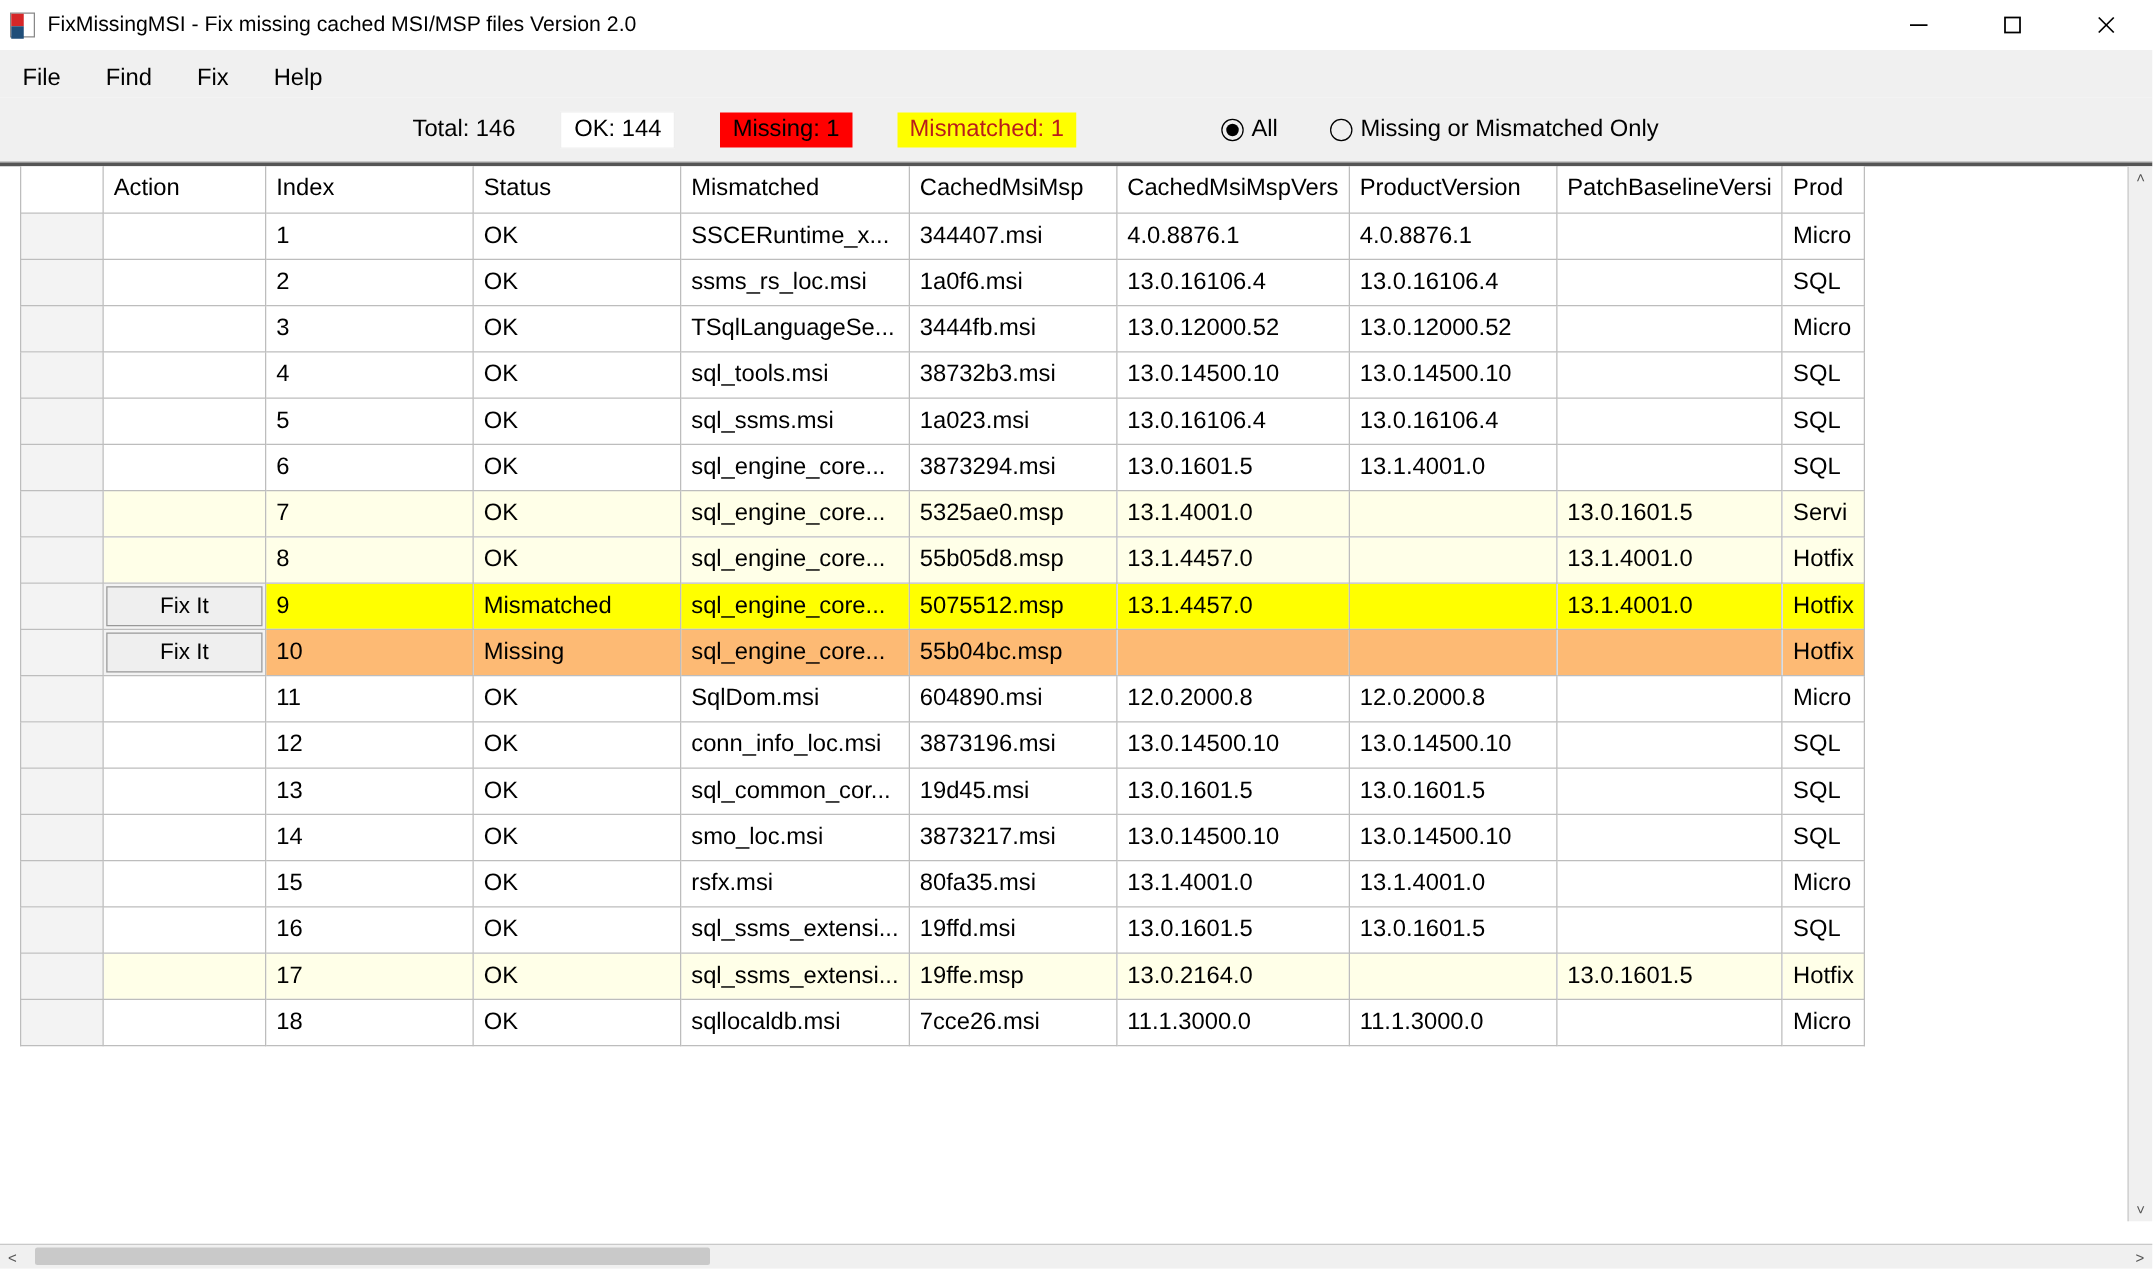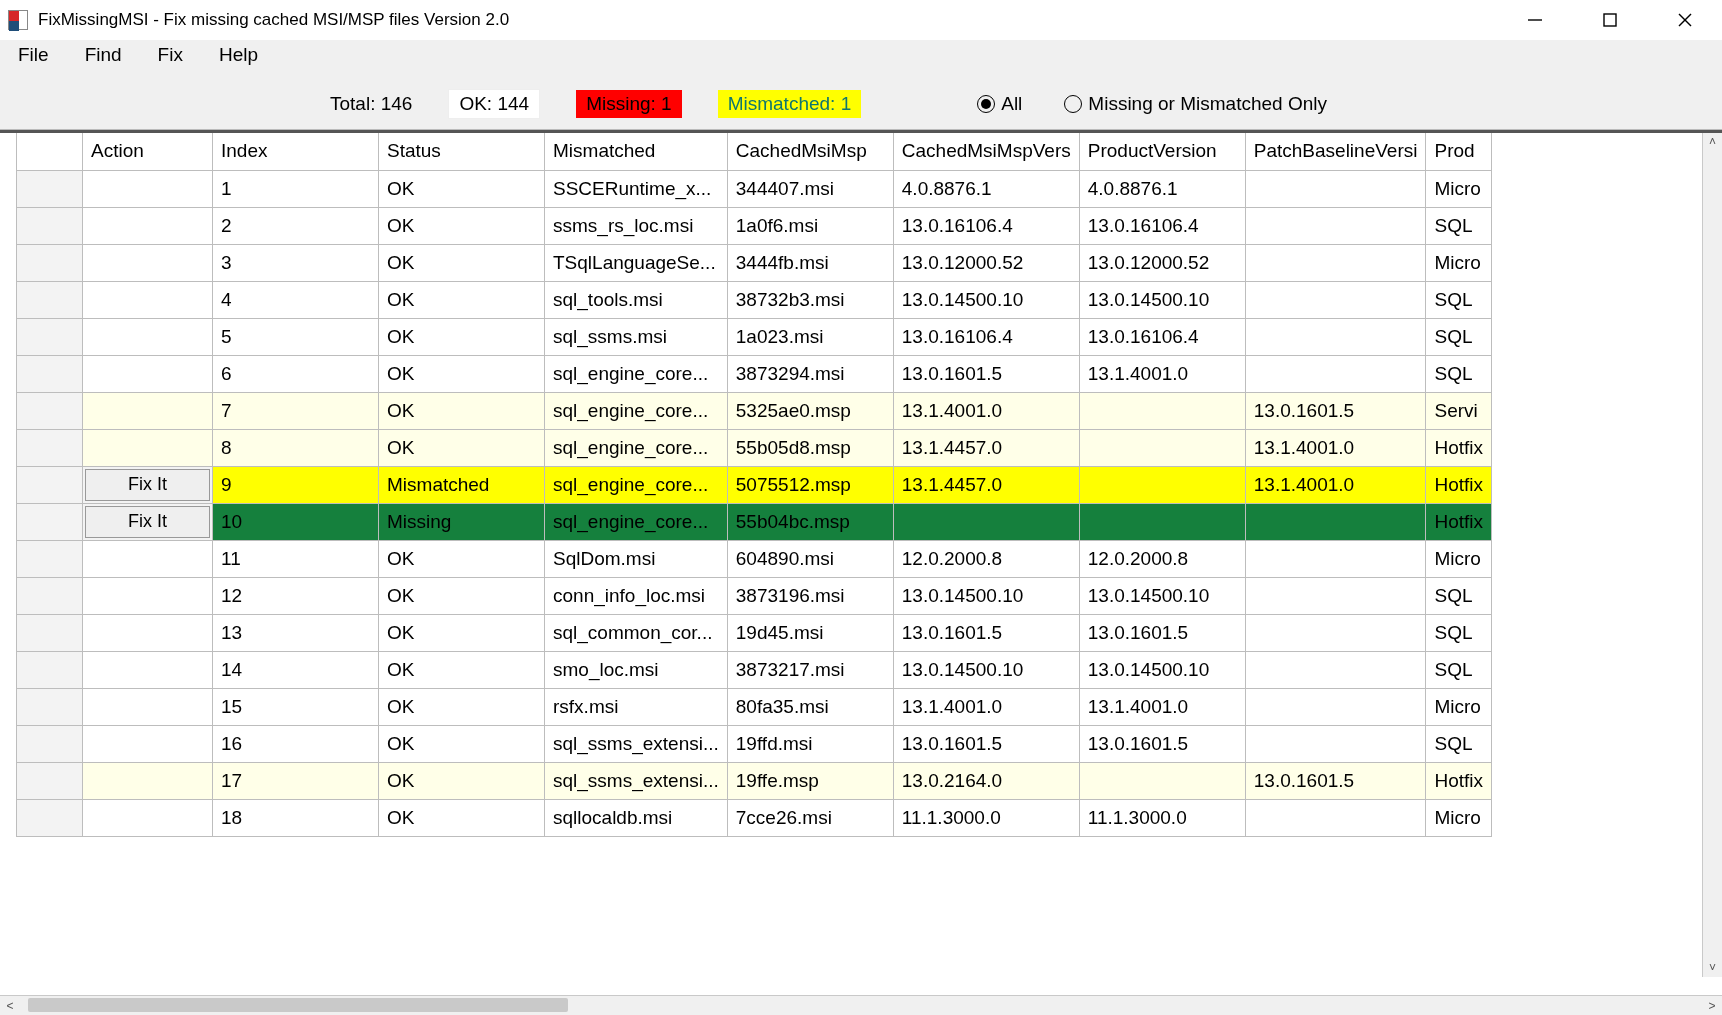--- a/index.html
+++ b/index.html
@@ -61,21 +61,21 @@
     justify-content: center;
     color: #000;
     font-size: 18px;
   }
   .win-btn svg { stroke: #000; fill: none; }
 
   
   .menubar {
     height: 38px;
     display: flex;
-    align-items: flex-start;
+    align-items: flex-end;
     padding: 0 6px;
     gap: 12px;
     background: #f0f0f0;
     font-size: 19px;
   }
   .menubar .menu-item { padding: 4px 12px; }
 
   
   .status-strip {
     height: 52px;
@@ -86,21 +86,21 @@
     border-bottom: 1px solid #bbb;
     gap: 36px;
     font-size: 19px;
   }
   .status-strip .lead-spacer { width: 280px; }
   .badge {
     padding: 3px 10px;
   }
   .badge.ok    { background: #fff; color: #000; border: 1px solid #eee; }
   .badge.miss  { background: #ff0000; color: #000000; }
-  .badge.misma { background: #ffff00; color: #0f766e; }
+  .badge.misma { background: #ffff00; color: #b91c1c; }
   .radio-wrap { display: flex; align-items: center; gap: 6px; margin-left: 80px; }
   .radio-wrap + .radio-wrap { margin-left: 6px; }
   .ring {
     width: 18px; height: 18px; border: 1.5px solid #000; border-radius: 50%;
     display: inline-flex; align-items: center; justify-content: center;
   }
   .ring .dot { width: 10px; height: 10px; background: #000; border-radius: 50%; }
 
   
   .grid-scroll-wrap {
@@ -142,21 +142,21 @@
     width: 100%;
     height: 100%;
     border: 1px solid #999;
     background: #efefef;
     font-size: 18px;
     font-family: inherit;
     cursor: pointer;
   }
   tr.row-msp td           { background: #ffffe8; }
   tr.row-mismatch td      { background: #ffff00; }
-  tr.row-missing td       { background: #15803d; }
+  tr.row-missing td       { background: #fdba74; }
   tr.row-mismatch td.rowhdr,
   tr.row-missing td.rowhdr { background: #f3f3f3; }
   tr.row-mismatch td.action-cell,
   tr.row-missing td.action-cell { background: #f3f3f3; }
 
   
   .col-rowhdr  { width: 66px; }
   .col-action  { width: 130px; }
   .col-index   { width: 166px; }
   .col-status  { width: 166px; }

